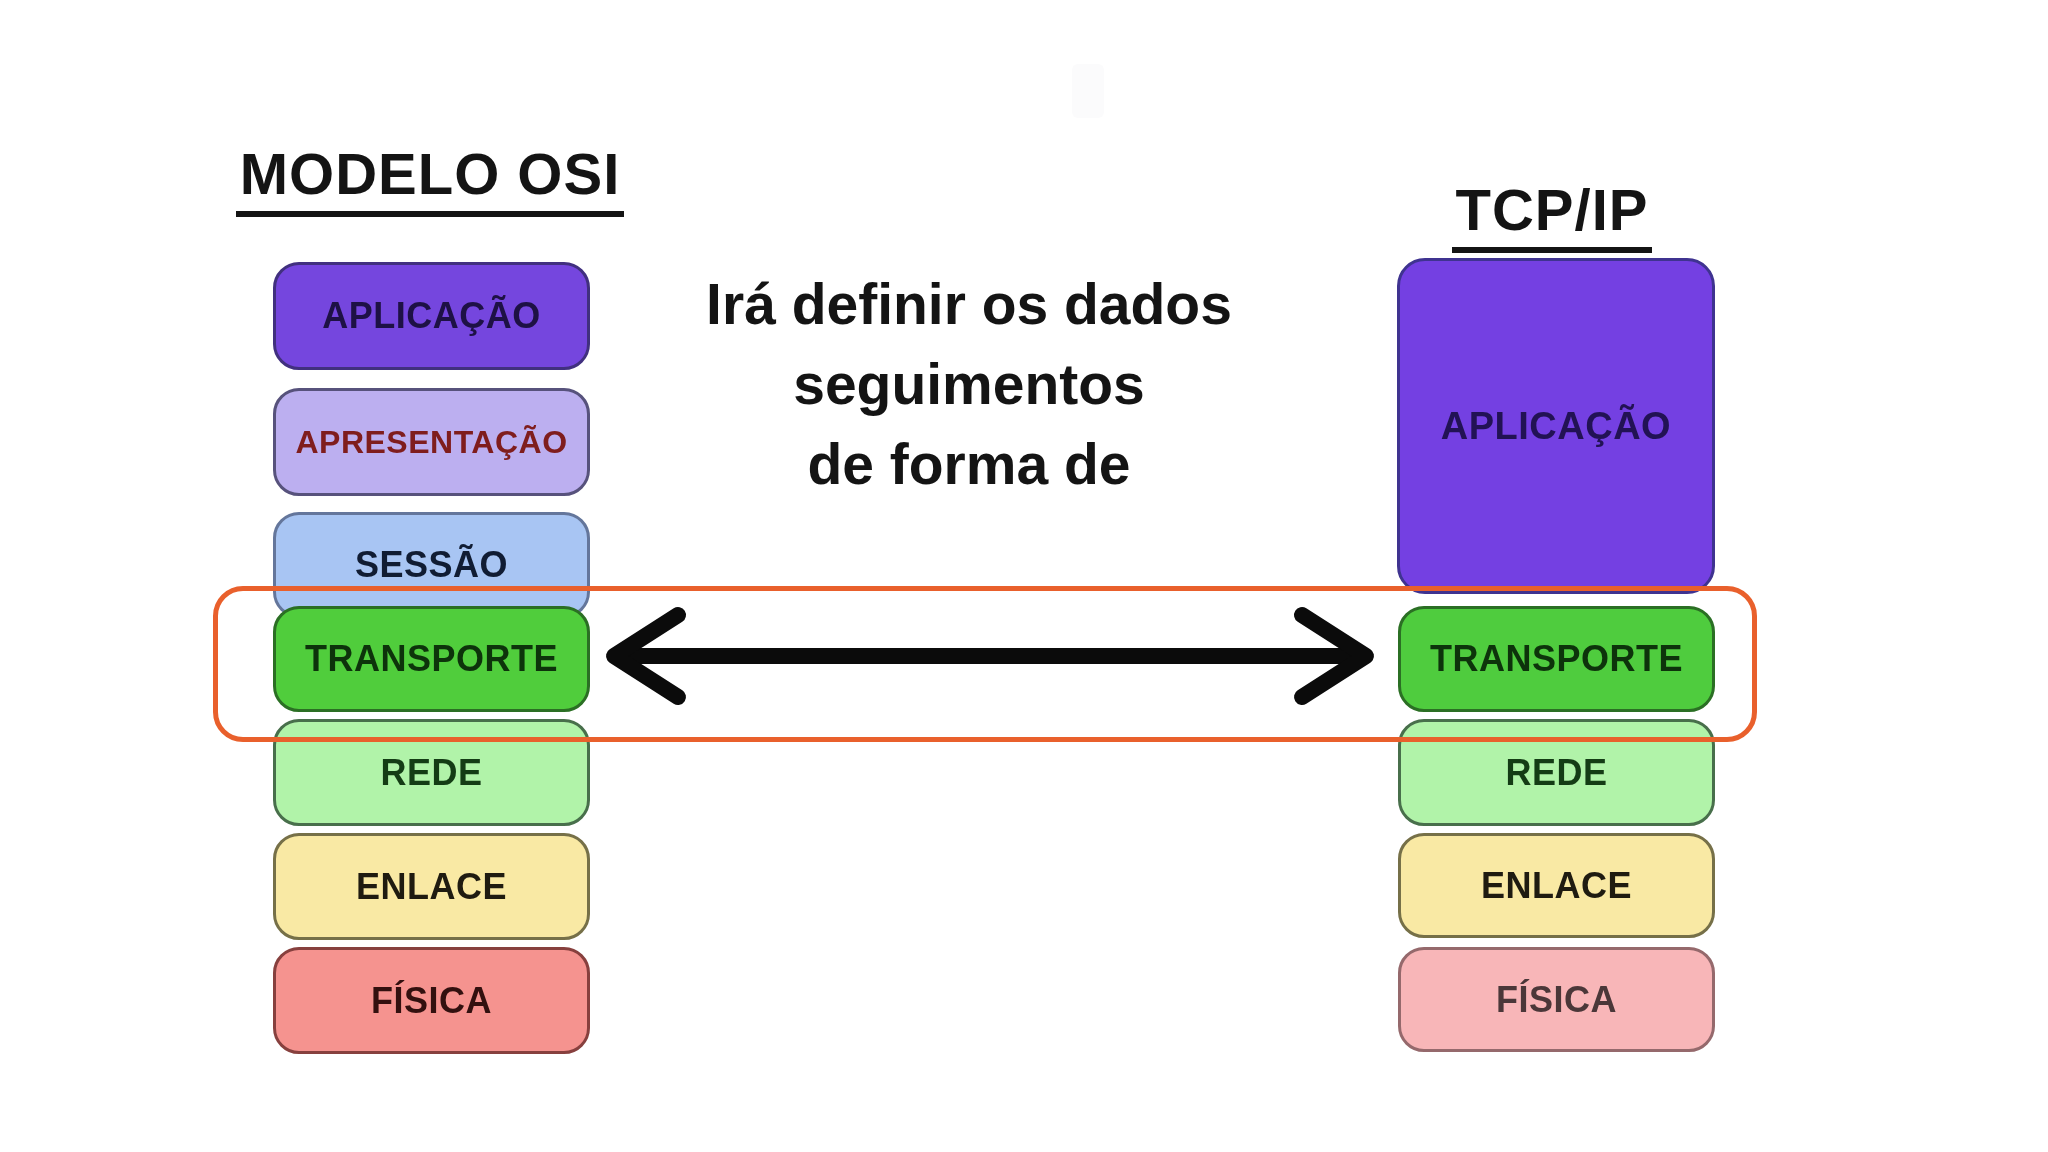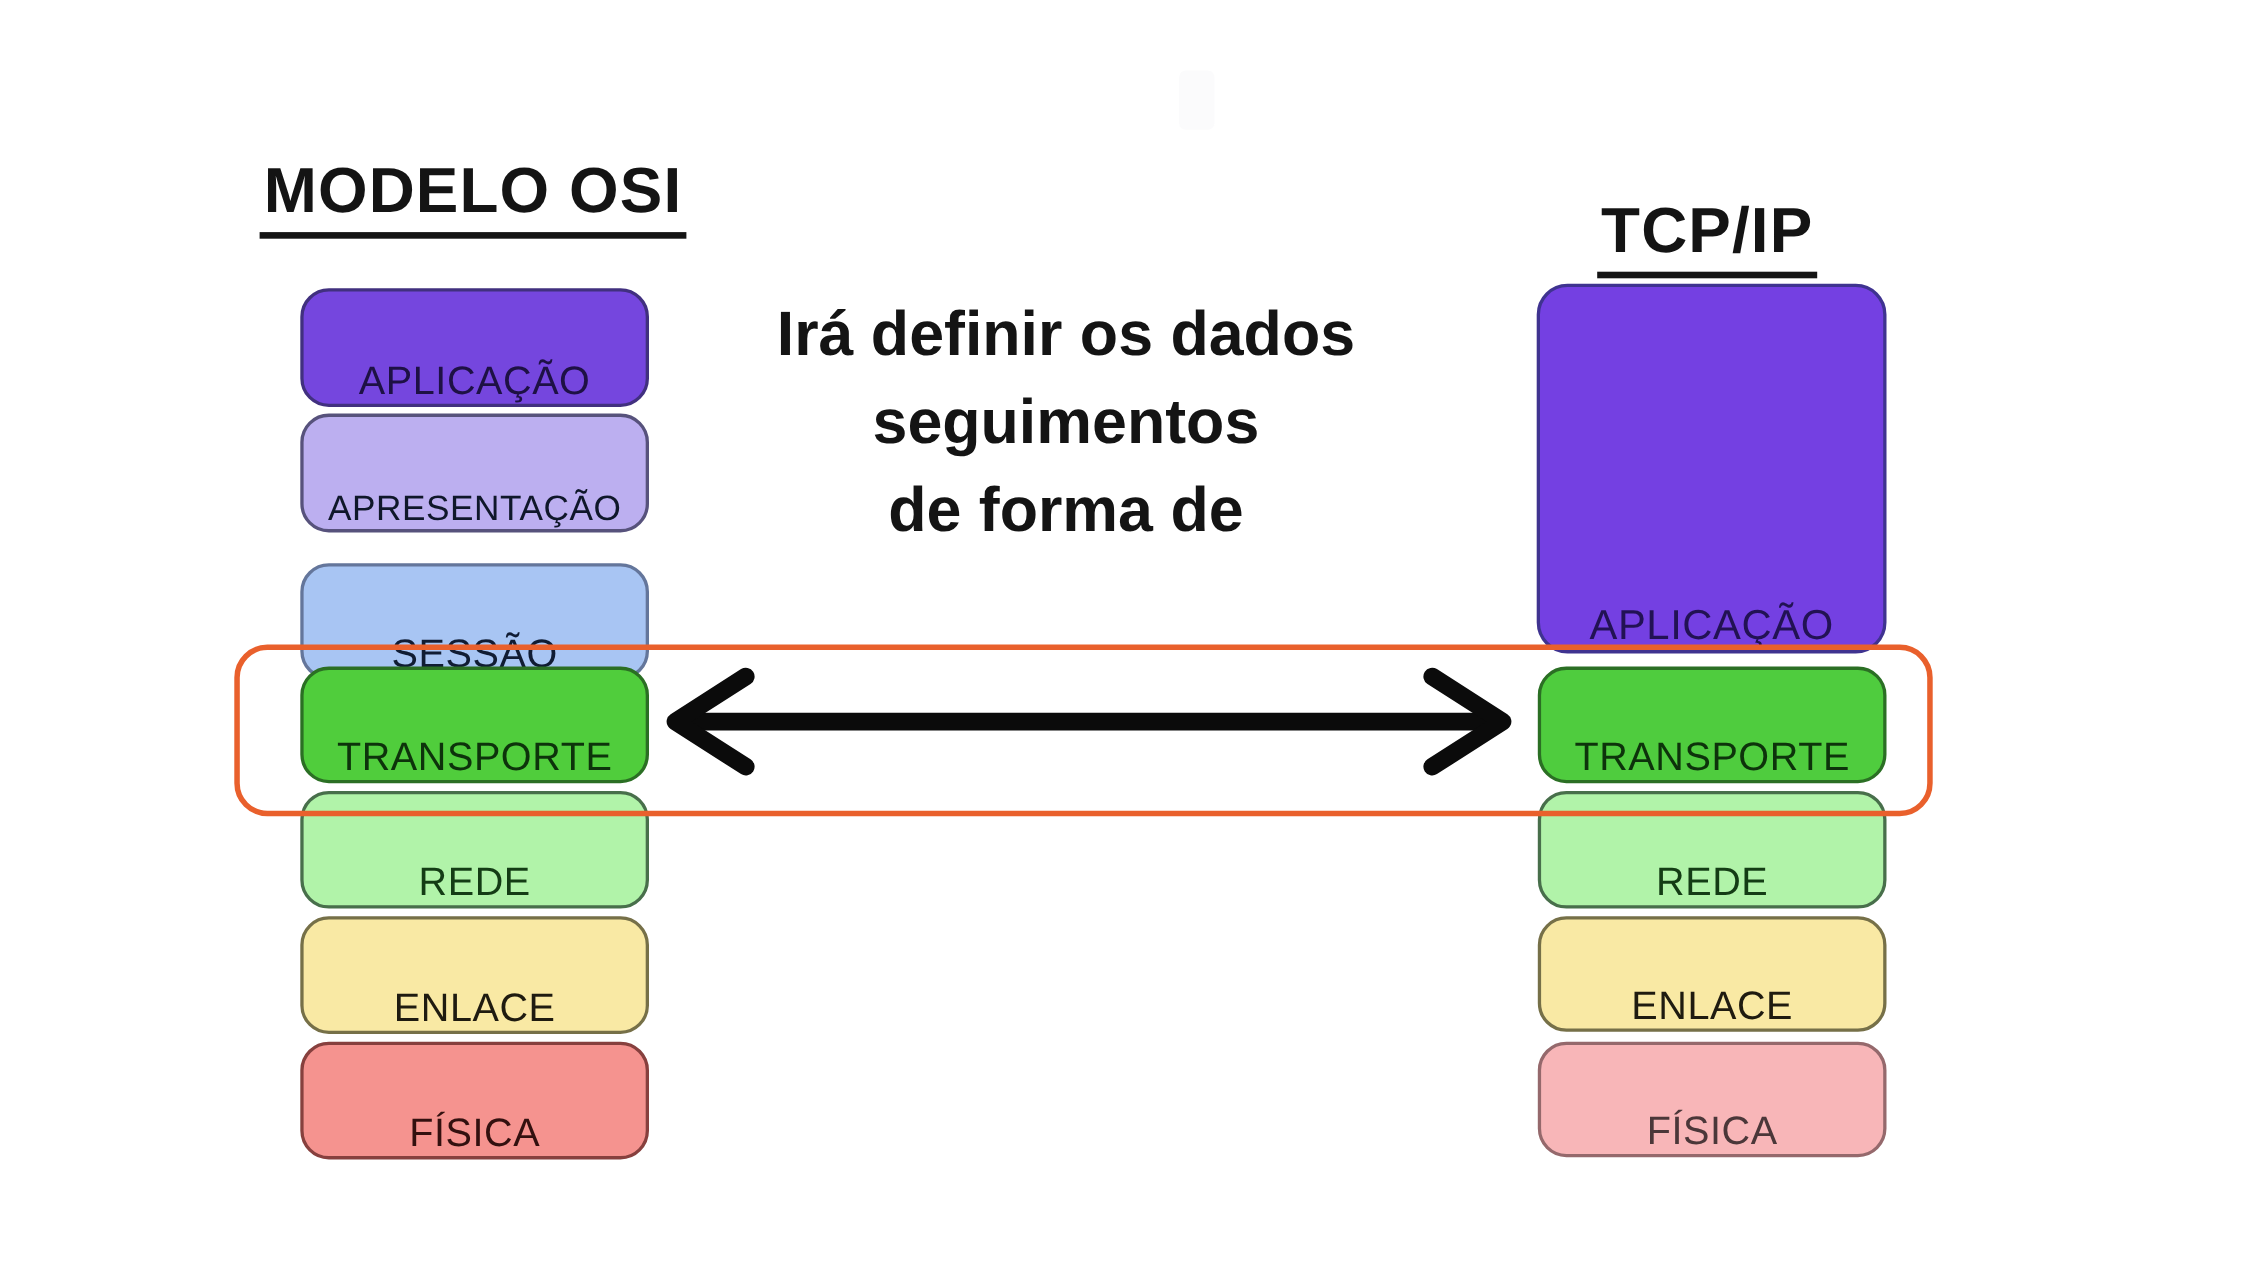--- a/index.html
+++ b/index.html
@@ -11,22 +11,22 @@
     position:absolute;top:140px;width:520px;text-align:center;
     font-size:58px;font-weight:700;color:#141414;letter-spacing:1px;
   }
   .col-title span{
     display:inline-block;border-bottom:6px solid #141414;padding:0 4px 4px 4px;
   }
   .title-left{left:170px;}
   .title-right{left:1292px;margin-top:36px;}
   .layer-box{
     position:absolute;border:3px solid;border-radius:26px;
-    display:flex;align-items:flex-end;justify-content:center;
-    font-weight:400;font-size:36px;letter-spacing:.5px;
+    display:flex;align-items:center;justify-content:center;
+    font-weight:700;font-size:36px;letter-spacing:.5px;
   }
   .layer-box.fs-sm{font-size:32px;}
   .osi{left:273px;width:311px;}
   .tcp{left:1398px;width:311px;}
   .tcp-big{left:1397px;width:312px;border-radius:28px;font-size:38px;}
   .annotation{
     position:absolute;left:544px;top:264px;width:850px;text-align:center;
     font-weight:700;font-size:57px;line-height:80px;color:#141414;
   }
   .highlight{
@@ -55,21 +55,21 @@
 
   <div class="annotation">
     <div>Irá definir os dados</div>
     <div>seguimentos</div>
     <div>de forma de</div>
   </div>
 
   <div class="layer-box osi" style="top: 262px; height: 102px; background: rgb(117, 70, 222); border-color: rgb(65, 48, 127); color: rgb(30, 17, 69);">
     <span>APLICAÇÃO</span>
   </div>
-  <div class="layer-box osi fs-sm" style="top: 376px; height: 102px; background: rgb(188, 175, 240); border-color: rgb(87, 82, 124); color: #0f172a;">
+  <div class="layer-box osi fs-sm" style="top: 388px; height: 102px; background: rgb(188, 175, 240); border-color: rgb(87, 82, 124); color: #7f1d1d;">
     <span>APRESENTAÇÃO</span>
   </div>
   <div class="layer-box osi" style="top: 512px; height: 100px; background: rgb(168, 197, 243); border-color: rgb(100, 118, 155); color: rgb(16, 28, 51);">
     <span>SESSÃO</span>
   </div>
   <div class="layer-box osi" style="top: 606px; height: 100px; background: rgb(80, 205, 60); border-color: rgb(43, 111, 36); color: rgb(13, 51, 11);">
     <span>TRANSPORTE</span>
   </div>
   <div class="layer-box osi" style="top: 719px; height: 101px; background: rgb(177, 243, 169); border-color: rgb(72, 111, 75); color: rgb(20, 60, 21);">
     <span>REDE</span>

